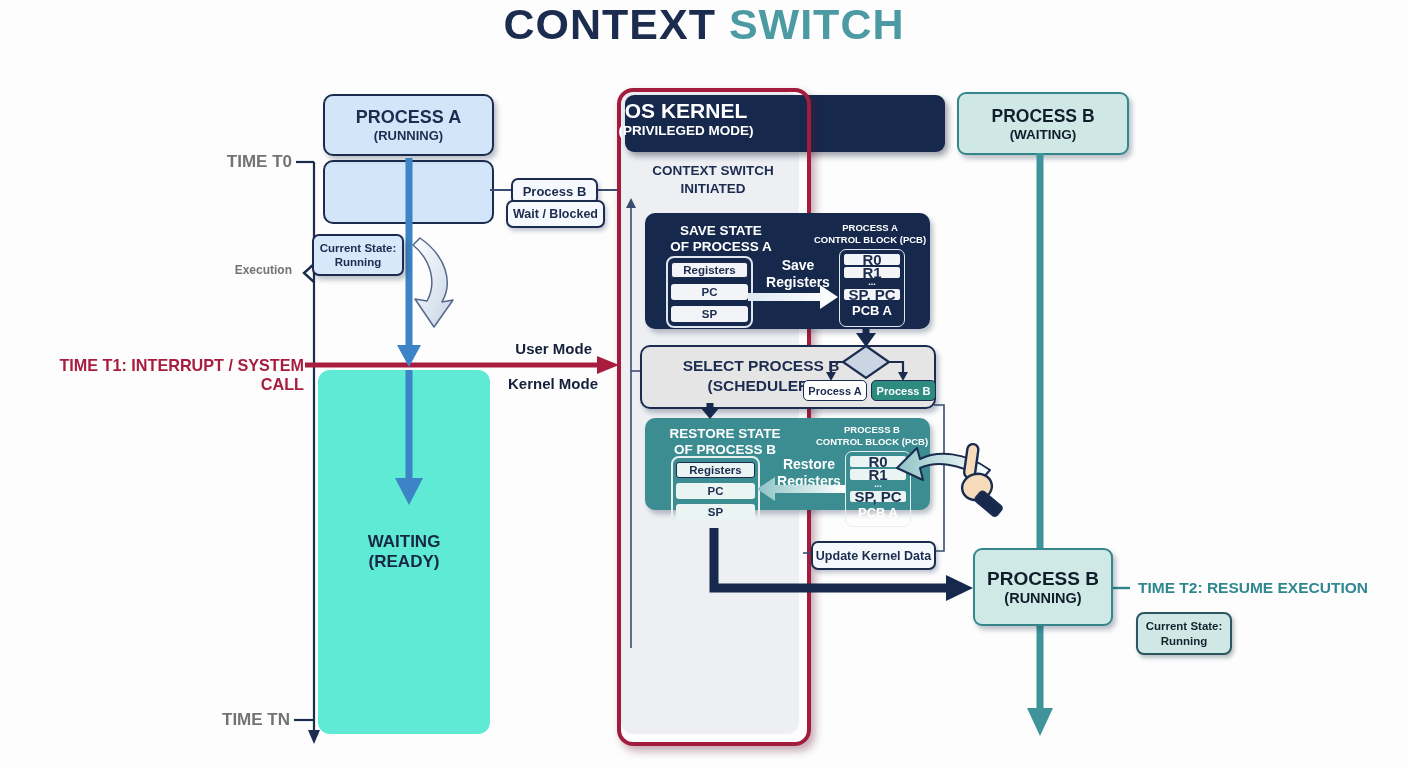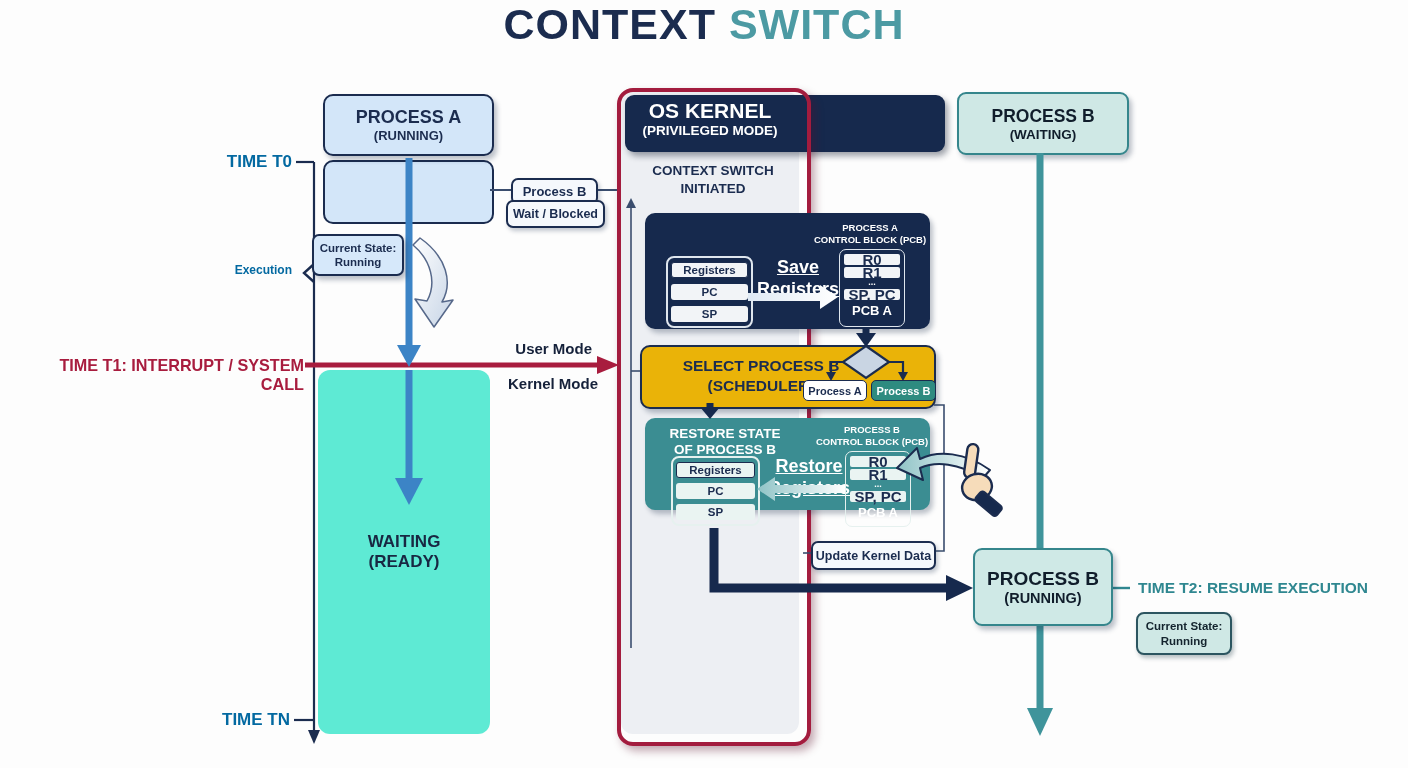--- a/index.html
+++ b/index.html
@@ -20,52 +20,52 @@
   .procA .t2{font-size:13px;font-weight:bold;color:#1b2c4f;}
   .t0block{left:323px;top:160px;width:167px;height:60px;background:#d3e6f9;border:2px solid #1b2c4f;border-radius:10px;}
   .waitbox{left:318px;top:370px;width:172px;height:364px;background:#5eead4;border-radius:12px;}
   .waitbox div{font-size:17px;font-weight:bold;color:#182742;line-height:1.18;}
   .curstate{background:#d6e8fa;border:2px solid #1b2c4f;border-radius:7px;font-size:11.5px;font-weight:bold;color:#1b2c4f;line-height:1.25;}
   .csA{left:312px;top:234px;width:88px;height:38px;}
   .callout{background:#f5f8fc;border:2px solid #1b2c4f;border-radius:7px;font-weight:bold;color:#1b2c4f;box-shadow:2px 3px 4px rgba(20,40,70,.25);}
   .coB1{left:511px;top:178px;width:83px;height:23px;font-size:13px;}
   .coB2{left:506px;top:200px;width:95px;height:24px;font-size:12.5px;}
 
-  .lbl{font-weight:bold;color:#0369a1;}
+  .lbl{font-weight:bold;color:#737373;}
   .t0lbl{left:180px;top:152px;width:112px;text-align:right;font-size:17px;}
   .exlbl{left:178px;top:263px;width:114px;text-align:right;font-size:12px;}
   .tnlbl{left:178px;top:710px;width:112px;text-align:right;font-size:17px;}
   .t1lbl{left:26px;top:356px;width:278px;text-align:right;font-size:16.2px;color:#a81c3e;}
   .umode{left:472px;top:340px;width:120px;text-align:right;font-size:15px;color:#15213a;}
   .kmode{left:472px;top:375px;width:126px;text-align:right;font-size:15px;color:#15213a;}
   .t2lbl{left:1138px;top:579px;width:260px;font-size:15.5px;color:#2f8790;}
 
   
   .kfill{left:621px;top:92px;width:178px;height:642px;background:#edeff3;border-radius:12px;}
   .kbar{left:625px;top:95px;width:320px;height:57px;background:#16294d;border-radius:9px;box-shadow:3px 4px 6px rgba(10,20,40,.4);}
   .kborder{left:617px;top:88px;width:186px;height:650px;border:4.5px solid #a31c3e;border-radius:16px;box-shadow:4px 5px 9px rgba(90,15,40,.35);}
-  .khead{left:617px;top:99px;width:186px;text-align:center;color:#fff;}
+  .khead{left:593px;top:99px;width:186px;text-align:center;color:#fff;}
   .khead .t1{font-size:21px;font-weight:bold;}
   .khead .t2{font-size:13.5px;font-weight:bold;}
   .initi{left:633px;top:162px;width:160px;text-align:center;font-size:13.5px;font-weight:bold;color:#1b2c4f;line-height:1.3;}
 
   .savebox{left:645px;top:213px;width:285px;height:116px;background:#16294d;border-radius:10px;}
   .restbox{left:645px;top:418px;width:285px;height:92px;background:#3b8d92;border-radius:10px;}
   .stagetitle{position:absolute;text-align:center;color:#fff;font-size:13.5px;font-weight:bold;line-height:1.2;}
-  .action{position:absolute;text-align:center;color:#fff;font-size:18px;font-weight:bold;line-height:1.2;text-decoration:underline;}
+  .action{position:absolute;text-align:center;color:#fff;font-size:14px;font-weight:bold;line-height:1.2;}
   .pcbtitle{position:absolute;text-align:center;color:#fff;font-size:9.5px;font-weight:bold;line-height:1.25;}
   .regwrap{position:absolute;border:2px solid #dfe6ee;border-radius:8px;padding:3px;display:flex;flex-direction:column;justify-content:space-between;}
   .pill{background:#f2f4f7;border-radius:3px;font-size:11.5px;font-weight:bold;color:#1b2c4f;text-align:center;height:16px;line-height:16px;margin:1px 0;}
   .pill.hl{border:1.5px solid #1b2c4f;height:14px;line-height:14px;}
   .pcbwrap{position:absolute;border:1.5px solid #dfe6ee;border-radius:7px;padding:3px 2px;display:flex;flex-direction:column;align-items:stretch;}
   .slot{background:#f2f4f7;border-radius:2px;font-size:15px;font-weight:bold;color:#1b2c4f;text-align:center;height:11px;line-height:11px;margin:1px 2px;}
   .slot.dots{background:transparent;color:#fff;height:7px;line-height:5px;font-size:9px;}
   .pcbname{color:#fff;font-size:13px;font-weight:bold;text-align:center;margin-top:2px;}
 
-  .selbox{left:640px;top:345px;width:292px;height:60px;background:#eab308;border:2px solid #1b2c4f;border-radius:10px;box-shadow:3px 4px 5px rgba(20,40,70,.28);}
+  .selbox{left:640px;top:345px;width:292px;height:60px;background:#e5e5e5;border:2px solid #1b2c4f;border-radius:10px;box-shadow:3px 4px 5px rgba(20,40,70,.28);}
   .seltitle{position:absolute;left:14px;top:9px;width:210px;text-align:center;font-size:15.5px;font-weight:bold;color:#1b2c4f;line-height:1.3;}
   .optA{left:803px;top:380px;width:62px;height:19px;background:#fff;border:1.5px solid #1b2c4f;border-radius:5px;font-size:11px;font-weight:bold;color:#1b2c4f;}
   .optB{left:871px;top:380px;width:63px;height:19px;background:#2e8b80;border:1.5px solid #1b2c4f;border-radius:5px;font-size:11px;font-weight:bold;color:#fff;}
 
   .updbox{left:811px;top:541px;width:121px;height:25px;font-size:12.5px;}
 
   
   .procBw{left:957px;top:92px;width:168px;height:59px;background:#cfe8e5;border:2px solid #35868c;border-radius:9px;}
   .procBw .t1{font-size:17.5px;font-weight:bold;color:#101d2b;}
   .procBw .t2{font-size:13.5px;font-weight:bold;color:#101d2b;text-align:center;}
@@ -161,20 +161,24 @@
   <div class="abs khead z5">
     <div class="t1">OS KERNEL</div>
     <div class="t2">(PRIVILEGED MODE)</div>
   </div>
   <div class="abs initi z5">
     <div>CONTEXT SWITCH</div>
     <div>INITIATED</div>
   </div>
 
   <div class="abs savebox z5 shadow">
+    <div class="stagetitle" style="left:0;top:10px;width:152px;">
+      <div>SAVE STATE</div>
+      <div>OF PROCESS A</div>
+    </div>
     <div class="regwrap" style="left:21px;top:43px;width:77px;height:62px;">
       <div class="pill hl">Registers</div>
       <div class="pill">PC</div>
       <div class="pill">SP</div>
     </div>
     <div class="action" style="left:108px;top:44px;width:90px;">
       <div>Save</div>
       <div>Registers</div>
     </div>
     <div class="pcbtitle" style="left:168px;top:9px;width:114px;">

